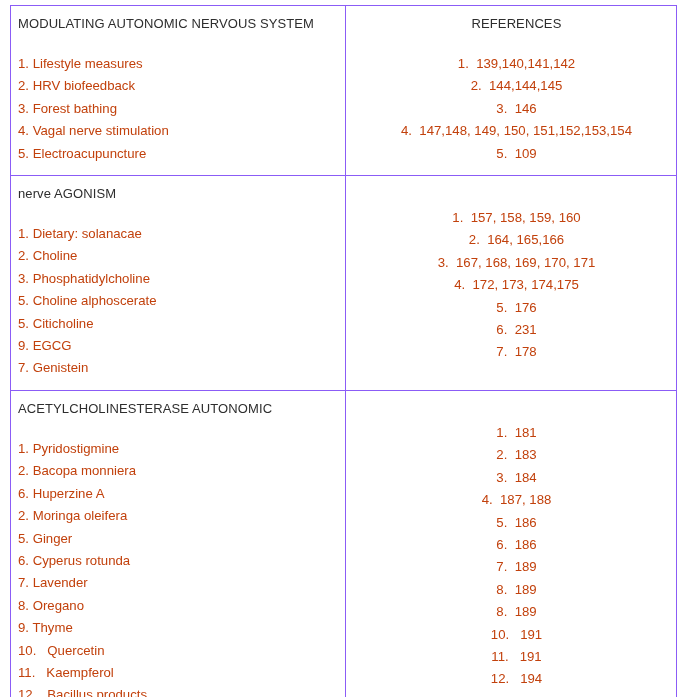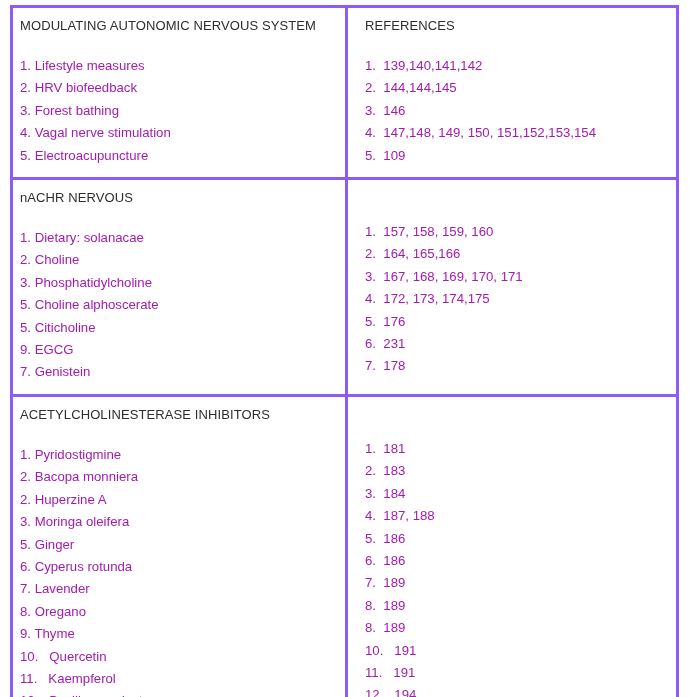--- a/index.html
+++ b/index.html
@@ -27,35 +27,36 @@
     position: absolute;
     left: 10px;
     top: 5px;
     width: 666px;
     border-collapse: collapse;
     table-layout: fixed;
     background: #ffffff;
   }
 
   .ref-table td {
-    border: 3px solid #8b5cf6;
+    border: 1px solid #8b5cf6;
     vertical-align: top;
     padding: 0;
     background: #ffffff;
   }
 
   .col-topic { width: 335px; }
   .col-refs  { width: 331px; }
 
   .cell-inner {
     padding: 9px 6px 10px 7px;
   }
 
   .cell-inner.refs {
     padding-left: 17px;
+    text-align: center;
   }
 
   .section-title {
     font-size: 13px;
     line-height: 17px;
     letter-spacing: 0.1px;
     color: #2e2e2e;
     white-space: nowrap;
   }
 
@@ -63,27 +64,27 @@
     list-style: none;
     margin: 0;
     padding: 0;
   }
 
   .item-list.spaced {
     margin-top: 21px;
   }
 
   .item-list.refs-spaced {
-    margin-top: 32px;
+    margin-top: 22px;
   }
 
   .item-list li {
     font-size: 13.2px;
     line-height: 22.4px;
-    color: #a21caf;
+    color: #c2410c;
     white-space: pre;
   }
 </style>
 </head>
 <body>
 
 <div class="page">
 
   <table class="ref-table">
     <colgroup>
@@ -115,21 +116,21 @@
               <li>4.  147,148, 149, 150, 151,152,153,154</li>
               <li>5.  109</li>
             </ul>
           </div>
         </td>
       </tr>
 
       <tr>
         <td>
           <div class="cell-inner">
-            <div class="section-title">nACHR NERVOUS</div>
+            <div class="section-title">nerve AGONISM</div>
             <ul class="item-list spaced">
               <li>1. Dietary: solanacae</li>
               <li>2. Choline</li>
               <li>3. Phosphatidylcholine</li>
               <li>5. Choline alphoscerate</li>
               <li>5. Citicholine</li>
               <li>9. EGCG</li>
               <li>7. Genistein</li>
             </ul>
           </div>
@@ -145,26 +146,26 @@
               <li>6.  231</li>
               <li>7.  178</li>
             </ul>
           </div>
         </td>
       </tr>
 
       <tr>
         <td>
           <div class="cell-inner">
-            <div class="section-title">ACETYLCHOLINESTERASE INHIBITORS</div>
+            <div class="section-title">ACETYLCHOLINESTERASE AUTONOMIC</div>
             <ul class="item-list spaced">
               <li>1. Pyridostigmine</li>
               <li>2. Bacopa monniera</li>
-              <li>2. Huperzine A</li>
-              <li>3. Moringa oleifera</li>
+              <li>6. Huperzine A</li>
+              <li>2. Moringa oleifera</li>
               <li>5. Ginger</li>
               <li>6. Cyperus rotunda</li>
               <li>7. Lavender</li>
               <li>8. Oregano</li>
               <li>9. Thyme</li>
               <li>10.   Quercetin</li>
               <li>11.   Kaempferol</li>
               <li>12.   Bacillus products</li>
             </ul>
           </div>

